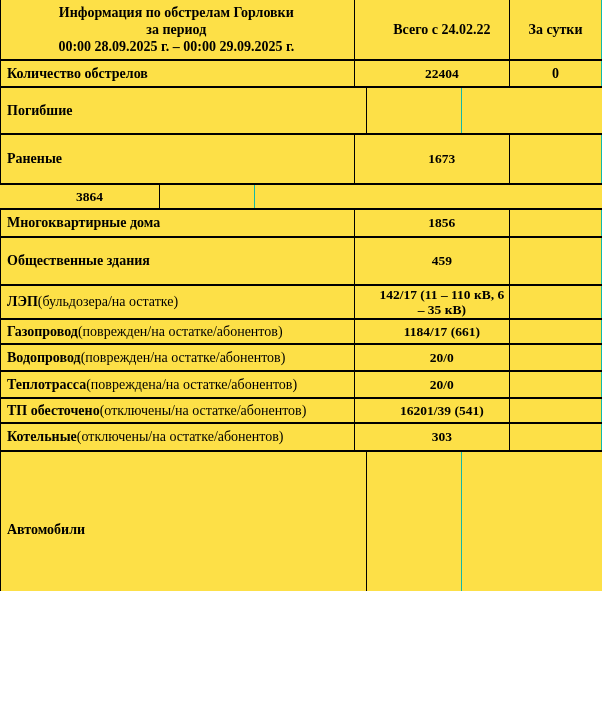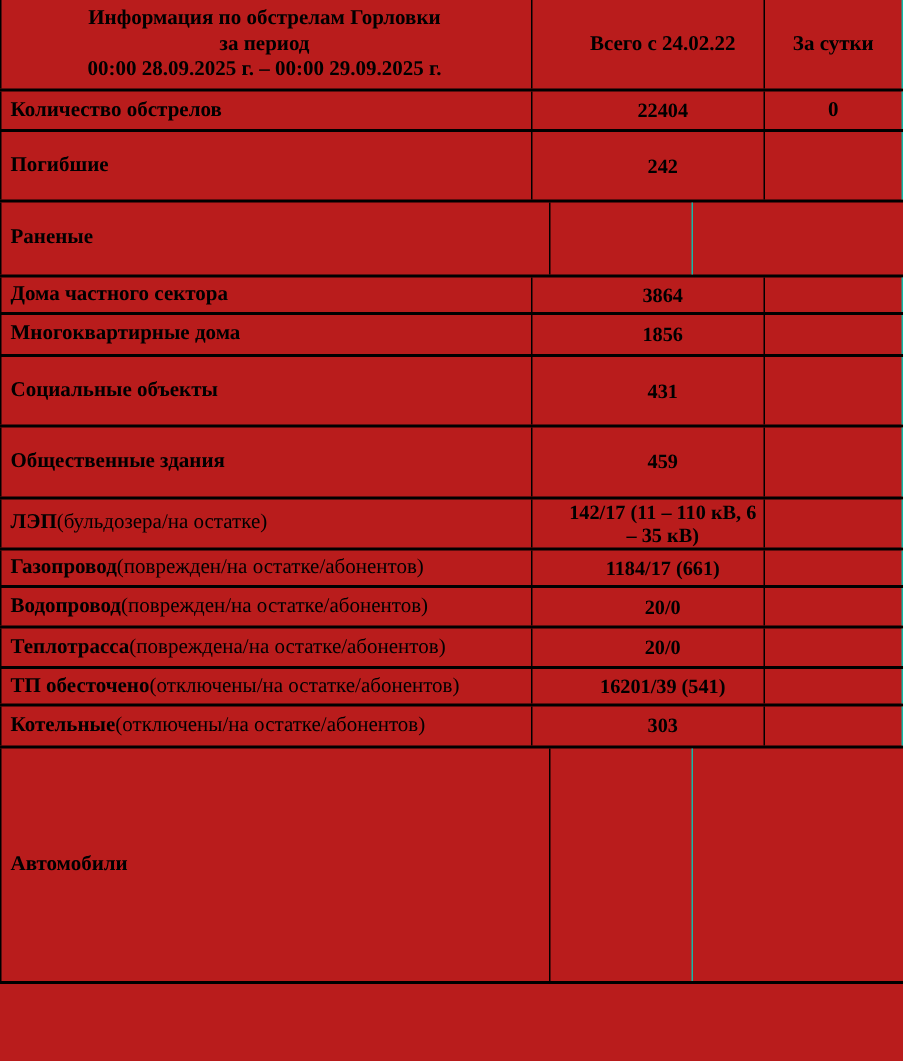--- a/index.html
+++ b/index.html
@@ -2,25 +2,25 @@
 <html><head>
 <meta charset="utf-8">
 <style>
   html, body {
     margin: 0;
     padding: 0;
     background: #ffffff;
   }
   .shelling-table {
     width: 602px;
-    height: 707px;
+    height: 591px;
     box-sizing: border-box;
     font-family: "Liberation Serif", "DejaVu Serif", serif;
     color: #000000;
-    background: #b91c1c;
+    background: #fde047;
   }
   .row {
     display: flex;
     box-sizing: border-box;
     border-bottom: 2px solid #000000;
   }
   .cell {
     box-sizing: border-box;
     display: flex;
     align-items: center;
@@ -92,58 +92,46 @@
     </div>
     <div class="cell value">22404</div>
     <div class="cell daily">0</div>
   </div>
 
   <div class="row" style="height:47px">
     <div class="cell label">
       <span class="b">Погибшие</span>
       <span class="n"></span>
     </div>
-    <div class="cell value">242</div>
     <div class="cell daily"></div>
   </div>
 
   <div class="row" style="height:50px">
     <div class="cell label">
       <span class="b">Раненые</span>
       <span class="n"></span>
     </div>
+    <div class="cell value">1673</div>
     <div class="cell daily"></div>
   </div>
 
   <div class="row" style="height:25px">
-    <div class="cell label">
-      <span class="b">Дома частного сектора</span>
-      <span class="n"></span>
-    </div>
     <div class="cell value">3864</div>
     <div class="cell daily"></div>
   </div>
 
   <div class="row" style="height:28px">
     <div class="cell label">
       <span class="b">Многоквартирные дома</span>
       <span class="n"></span>
     </div>
     <div class="cell value">1856</div>
     <div class="cell daily"></div>
   </div>
 
-  <div class="row" style="height:47px">
-    <div class="cell label">
-      <span class="b">Социальные объекты</span>
-      <span class="n"></span>
-    </div>
-    <div class="cell value">431</div>
-    <div class="cell daily"></div>
-  </div>
 
   <div class="row" style="height:48px">
     <div class="cell label">
       <span class="b">Общественные здания</span>
       <span class="n"></span>
     </div>
     <div class="cell value">459</div>
     <div class="cell daily"></div>
   </div>
 

